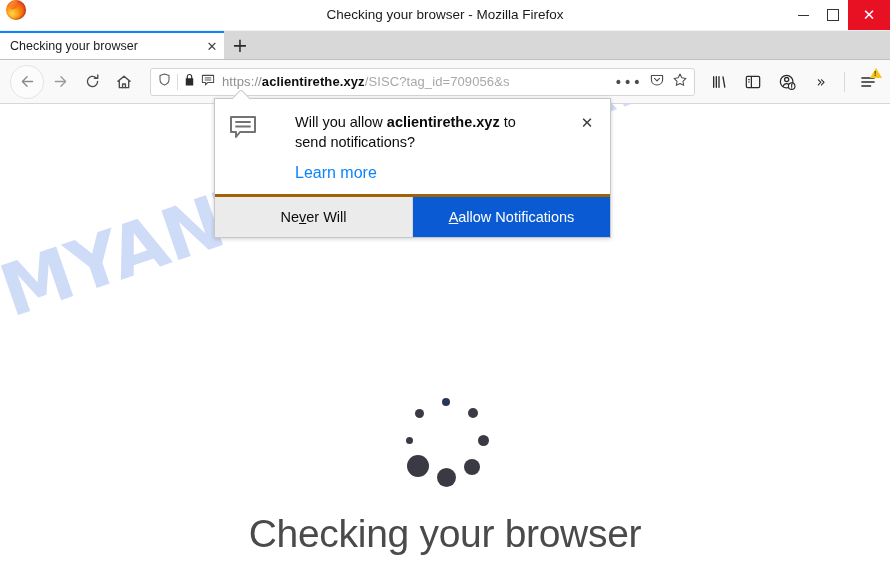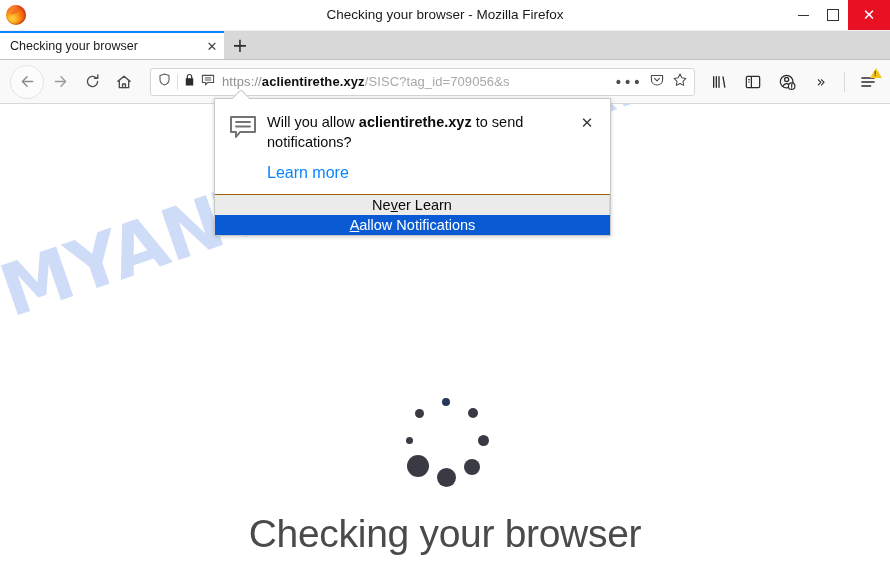--- a/index.html
+++ b/index.html
@@ -22,21 +22,21 @@
     background: #ffffff;
   }
 
   
   .titlebar {
     position: relative;
     height: 30px;
     background: #ffffff;
     border-bottom: 1px solid #f1f1f1;
     display: flex;
-    align-items: center;
+    align-items: flex-start;
   }
   .ff-logo {
     width: 20px; height: 20px;
     margin-left: 6px;
     border-radius: 50%;
     background:
       radial-gradient(circle at 32% 68%, #ffd24a 0%, #ffb01f 22%, #f98312 42%, #f2600f 60%, #e23a21 78%, #c9243d 100%);
     box-shadow: inset -1px -1px 2px rgba(120,30,10,.45);
     flex: 0 0 auto;
     position: relative;
@@ -305,20 +305,21 @@
     width: 13px; height: 13px;
     background: #fff;
     border-left: 1px solid #c8c8c8;
     border-top: 1px solid #c8c8c8;
     transform: rotate(45deg);
   }
   .popup-body {
     display: flex;
     padding: 14px 12px 12px 14px;
     box-sizing: border-box;
+    gap: 28px;
   }
   .popup-icon {
     flex: 0 0 auto;
     width: 34px;
     padding-top: 2px;
   }
   .popup-text {
     flex: 1;
     padding-left: 4px;
     padding-right: 8px;
@@ -341,23 +342,22 @@
     width: 22px;
     text-align: center;
     color: #3a3a3a;
     font-size: 15px;
     font-family: "DejaVu Sans", sans-serif;
     line-height: 1;
     padding-top: 3px;
   }
   .popup-actions {
     display: flex;
-    border-top: 1px solid #a16207;
+    border-top: 3px solid #a16207;
     height: 40px;
-    flex-direction: column;
   }
   .pbtn {
     flex: 1;
     display: flex;
     align-items: center;
     justify-content: center;
     font-size: 14.5px;
     box-sizing: border-box;
   }
   .pbtn.secondary {
@@ -568,21 +568,21 @@
 
       <div class="popup-close">
         <span>✕</span>
       </div>
     </div>
 
     <div class="popup-actions">
       <div class="pbtn secondary">
           <span>Ne</span>
           <span class="ak">v</span>
-          <span>er Learn</span>
+          <span>er Will</span>
         </div>
       <div class="pbtn primary">
           <span class="ak">A</span>
           <span>allow Notifications</span>
         </div>
     </div>
   </div>
 
 </div>
 

